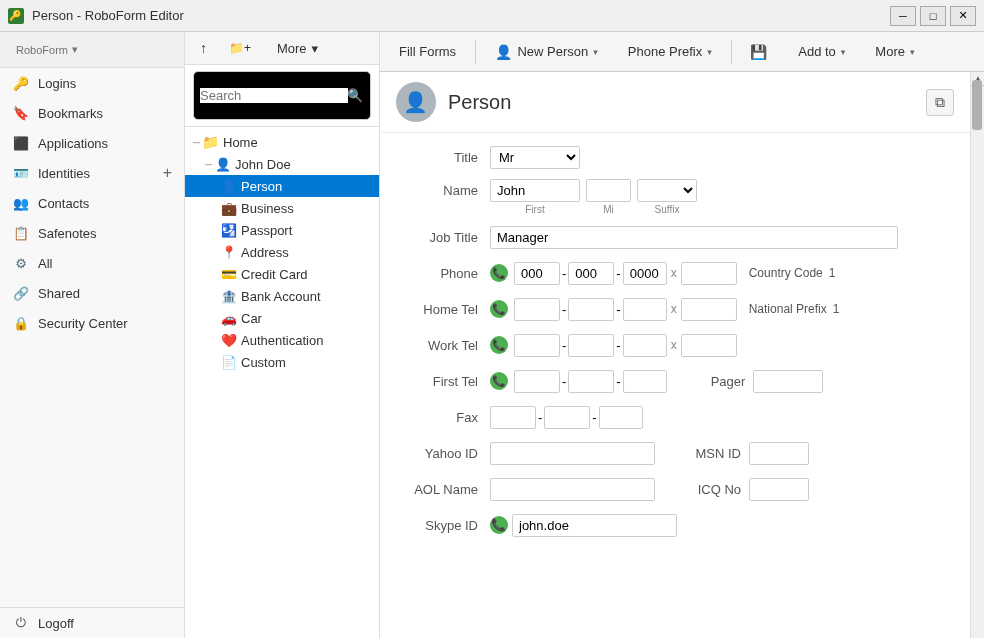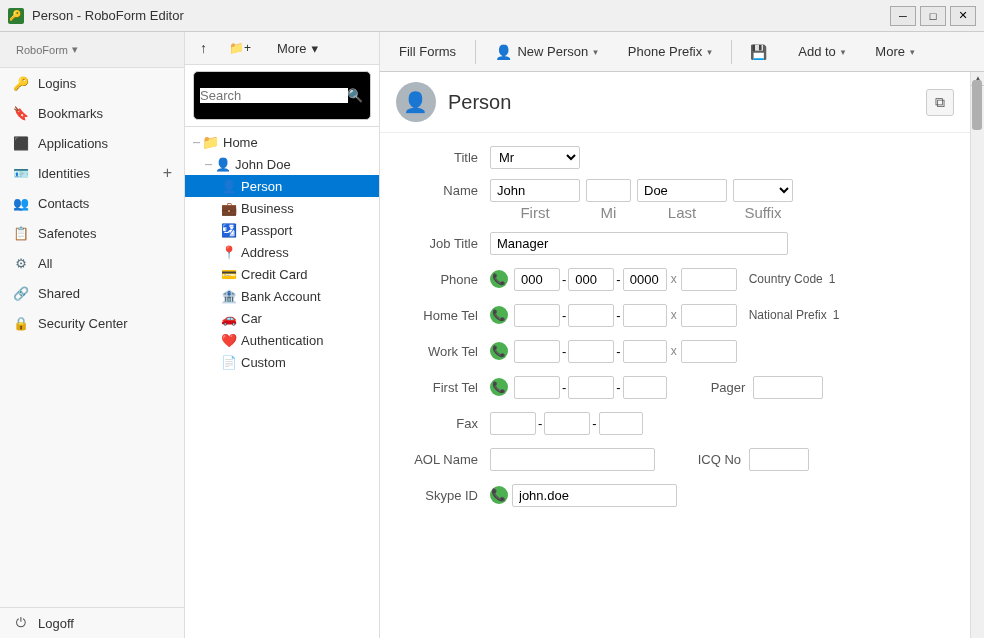--- a/index.html
+++ b/index.html
@@ -147,21 +147,21 @@
     }
     .form-input {
       border: 1px solid #ccc;
       border-radius: 2px;
       padding: 3px 6px;
       font-size: 13px;
       outline: none;
       background: white;
     }
     .field-sub-label {
-      font-size: 15px;
+      font-size: 10px;
       color: #888;
       text-align: center;
     }
 
     .name-row { display: flex; gap: 6px; align-items: flex-start; }
     .name-col { display: flex; flex-direction: column; }
     .name-col .field-sub-label { margin-top: 2px; }
 
     select.form-input { padding: 2px 4px; }
 
@@ -425,37 +425,33 @@
             <div class="name-row">
               <div class="name-col">
                 <input type="text" class="form-input" style="width: 90px;" value="John">
                 <span class="field-sub-label">First</span>
               </div>
               <div class="name-col">
                 <input type="text" class="form-input" style="width: 45px;" value="">
                 <span class="field-sub-label">Mi</span>
               </div>
               <div class="name-col">
-                <input type="text" class="form-input" style="width: 90px;" value="Doe">
-                <span class="field-sub-label">Last</span>
-              </div>
-              <div class="name-col">
                 <select class="form-input" style="width:60px;">
                   <option></option>
                   <option>Jr</option>
                   <option>Sr</option>
                 </select>
                 <span class="field-sub-label">Suffix</span>
               </div>
             </div>
           </div>
 
           <div class="form-row">
             <span class="form-label">Job Title</span>
-            <input type="text" class="form-input" style="width: 298px;" value="Manager">
+            <input type="text" class="form-input" style="width: 408px;" value="Manager">
           </div>
 
           <div class="form-row">
             <span class="form-label">Phone</span>
             <div class="phone-group">
               <span class="phone-icon green">📞</span>
               <input type="text" class="form-input phone-seg" value="000" style="">
               <span>-</span>
               <input type="text" class="form-input phone-seg" value="000" style="">
               <span>-</span>
@@ -517,20 +513,26 @@
             <div class="phone-group">
               <input type="text" class="form-input phone-seg" value="" style="">
               <span>-</span>
               <input type="text" class="form-input phone-seg" value="" style="">
               <span>-</span>
               <input type="text" class="form-input phone-seg-long" value="" style="">
             </div>
           </div>
 
 
+          <div class="form-row">
+            <span class="form-label">Yahoo ID</span>
+            <input type="text" class="form-input" style="width: 165px;" value="">
+            <span style="margin-left:16px; color:#555; width:70px; text-align:right;">MSN ID</span>
+            <input type="text" class="form-input" style="width: 60px; margin-left: 8px;" value="">
+          </div>
 
           <div class="form-row">
             <span class="form-label">AOL Name</span>
             <input type="text" class="form-input" style="width: 165px;" value="">
             <span style="margin-left:16px; color:#555; width:70px; text-align:right;">ICQ No</span>
             <input type="text" class="form-input" style="width: 60px; margin-left: 8px;" value="">
           </div>
 
           <div class="form-row">
             <span class="form-label">Skype ID</span>

